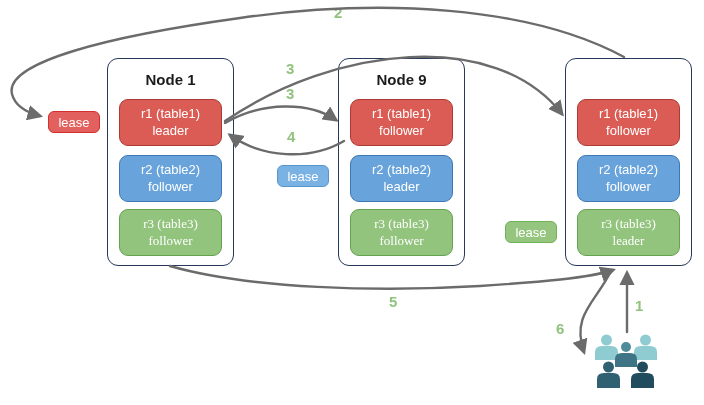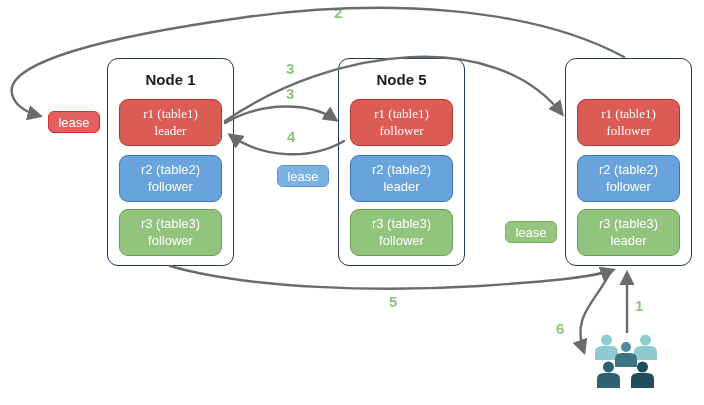--- a/index.html
+++ b/index.html
@@ -13,23 +13,23 @@
   }
   .node-title{
     position:absolute;top:12px;left:0;width:100%;text-align:center;
     font-weight:bold;font-size:15px;color:#1b1b1b;
   }
   .replica{
     position:absolute;left:11px;width:103px;height:47px;border-radius:9px;
     box-sizing:border-box;display:flex;flex-direction:column;align-items:center;
     justify-content:center;color:#fff;font-size:13px;line-height:1.3;text-align:center;
   }
-  .replica.red{background:var(--red-fill);border:1px solid var(--red-stroke);font-family:Liberation Serif, serif;}
+  .replica.red{background:var(--red-fill);border:1px solid var(--red-stroke);}
   .replica.blue{background:var(--blue-fill);border:1px solid var(--blue-stroke);}
-  .replica.green{background:var(--green-fill);border:1px solid var(--green-stroke);}
+  .replica.green{background:var(--green-fill);border:1px solid var(--green-stroke);font-family:Liberation Serif, serif;}
   .r-top{top:40px}.r-mid{top:96px}.r-bot{top:150px}
   .lease{
     position:absolute;width:52px;height:22px;border-radius:6px;box-sizing:border-box;
     display:flex;align-items:center;justify-content:center;color:#fff;font-size:13px;
   }
   .lease.red{background:var(--lease-red-fill);border:1.5px solid var(--lease-red-stroke);left:48px;top:111px;}
   .lease.blue{background:var(--lease-blue-fill);border:1.5px solid var(--lease-blue-stroke);left:277px;top:165px;}
   .lease.green{background:var(--lease-green-fill);border:1.5px solid var(--lease-green-stroke);left:505px;top:221px;}
   .step{
     position:absolute;font-weight:bold;font-size:15px;color:var(--step);
@@ -53,21 +53,21 @@
       <div>r2 (table2)</div>
       <div>follower</div>
     </div>
     <div class="replica green r-bot">
       <div>r3 (table3)</div>
       <div>follower</div>
     </div>
   </div>
 
   <div class="node" style="left:338px">
-    <div class="node-title">Node 5</div>
+    <div class="node-title">Node 9</div>
     <div class="replica red r-top">
       <div>r1 (table1)</div>
       <div>follower</div>
     </div>
     <div class="replica blue r-mid">
       <div>r2 (table2)</div>
       <div>leader</div>
     </div>
     <div class="replica green r-bot">
       <div>r3 (table3)</div>

